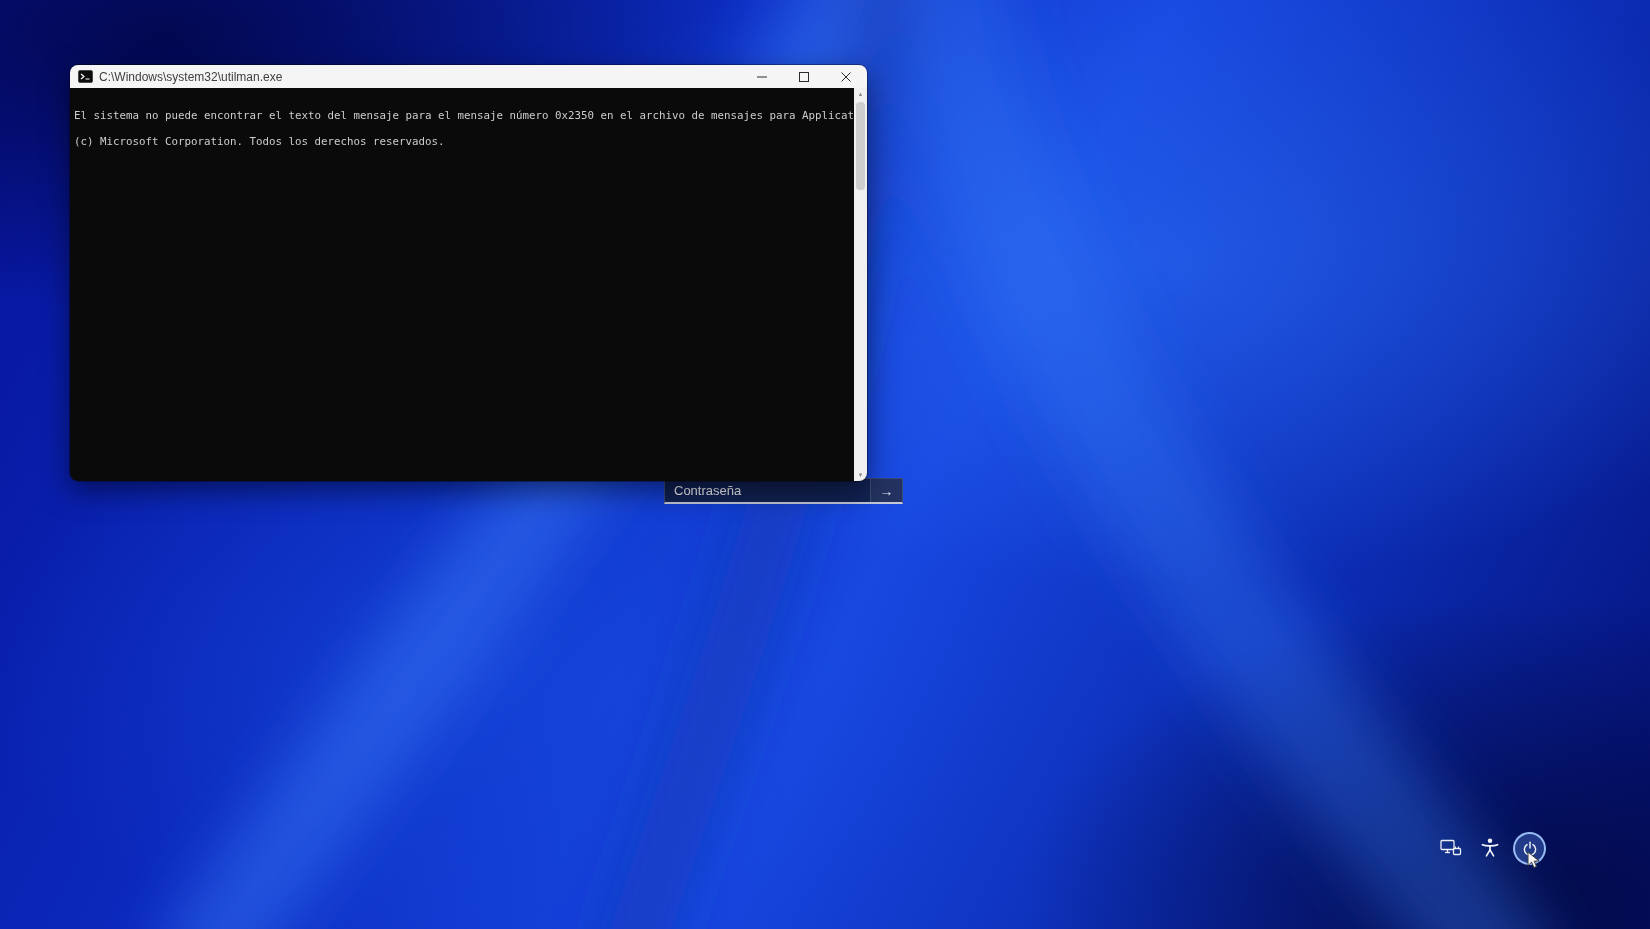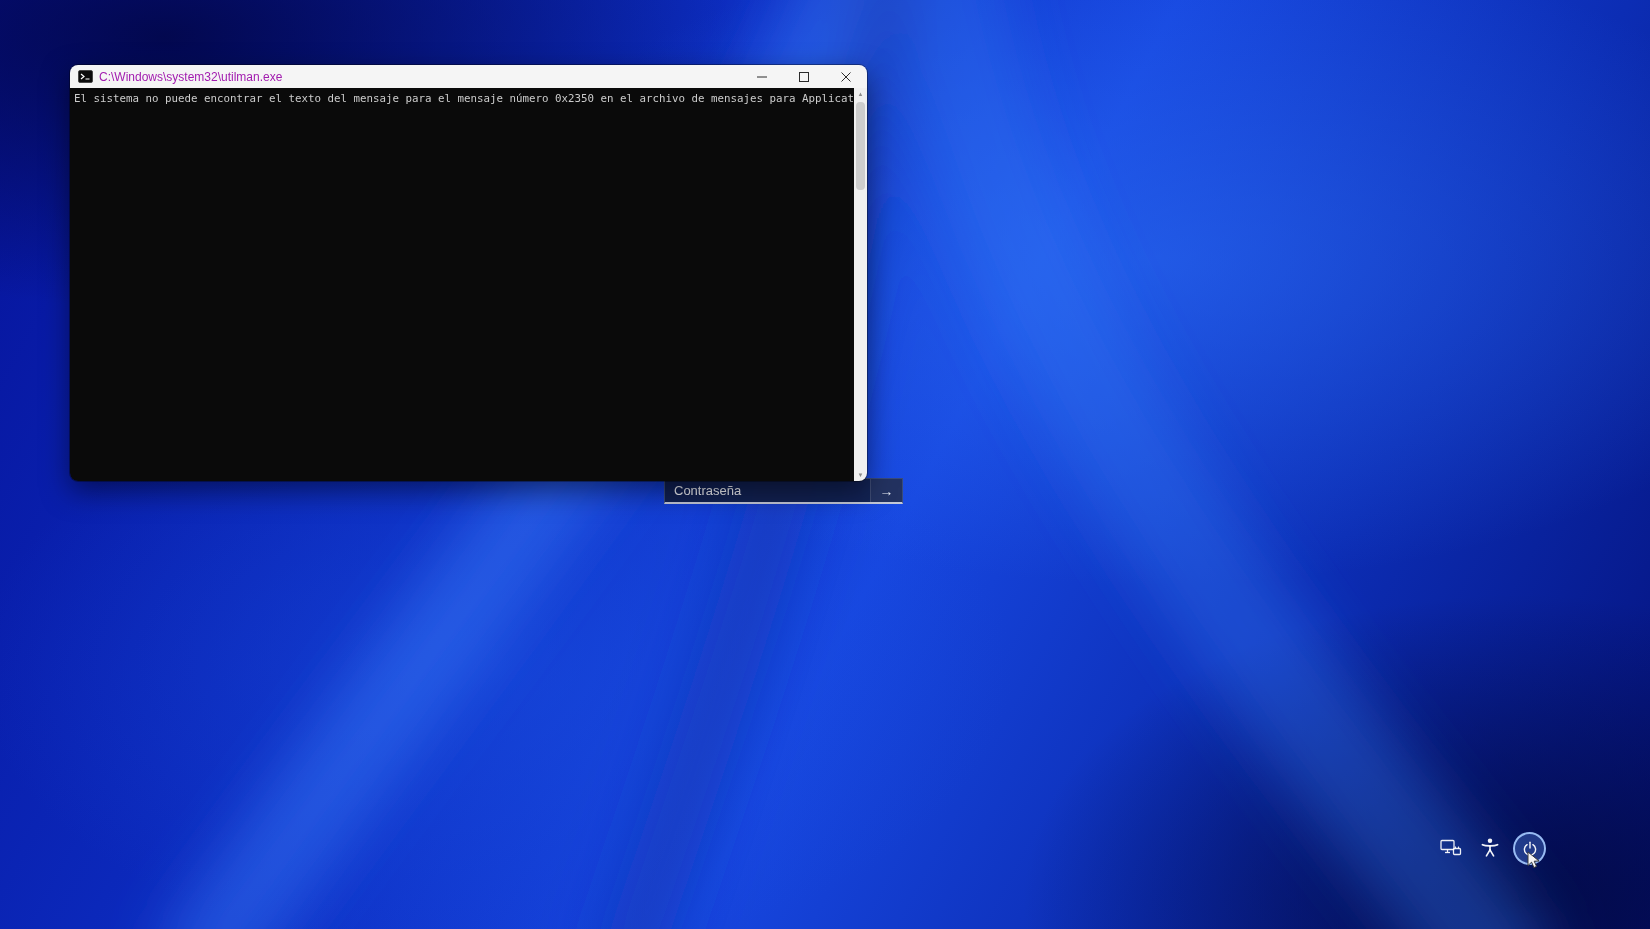--- a/index.html
+++ b/index.html
@@ -24,34 +24,34 @@
 
   
   .cmd-window {
     position: absolute; left: 70px; top: 65px; width: 797px; height: 416px;
     border-radius: 8px; overflow: hidden; z-index: 30;
     box-shadow: 0 10px 28px rgba(0,0,10,0.5), 0 0 0 1px rgba(0,0,0,0.35);
     display: flex; flex-direction: column;
   }
   .titlebar {
     height: 23px; flex: 0 0 23px; background: #f5f5f5;
-    display: flex; align-items: center; font-size: 12px; color: #a21caf;
+    display: flex; align-items: center; font-size: 12px; color: #404040;
   }
   .cmd-icon { width: 15px; height: 15px; margin: 0 6px 0 8px; display: inline-flex; }
   .title-text { flex: 1; white-space: nowrap; overflow: hidden; }
   .controls { display: flex; height: 100%; }
   .win-btn {
     width: 42px; height: 100%; border: none; background: transparent;
     display: flex; align-items: center; justify-content: center; cursor: default; padding: 0;
   }
   .console-area { flex: 1; display: flex; background: #0a0a0a; }
   .console-body {
     flex: 1; padding: 4px 2px 0 4px; overflow: hidden;
     font-family: "DejaVu Sans Mono", "Liberation Mono", monospace;
-    font-size: 10.8px; line-height: 13px; color: #cccccc;
+    font-size: 10.8px; line-height: 13px; color: #cccccc; margin-top: 17px;
   }
   .console-line { height: 13px; white-space: pre; }
   .scrollbar {
     flex: 0 0 13px; background: #f0f0f0; position: relative;
     display: flex; flex-direction: column; align-items: center; justify-content: space-between;
   }
   .sb-arrow { font-size: 6px; color: #8a8a8a; line-height: 12px; height: 12px; user-select: none; }
   .sb-thumb {
     position: absolute; top: 14px; left: 2px; width: 9px; height: 88px;
     background: #cdcdcd; border-radius: 4px;
@@ -144,20 +144,21 @@
             <line x1="9.5" y1="0.5" x2="0.5" y2="9.5" stroke="#2b2b2b" stroke-width="1"></line>
           </svg>
         </button>
       </span>
     </div>
 
     <div class="console-area">
       <div class="console-body">
         <div class="console-line">El sistema no puede encontrar el texto del mensaje para el mensaje número 0x2350 en el archivo de mensajes para Applicat</div>
         <div class="console-line"></div>
+        <div class="console-line">(c) Microsoft Corporation. Todos los derechos reservados.</div>
         <div class="console-line"></div>
       </div>
       <div class="scrollbar">
         <div class="sb-arrow">▲</div>
         <div class="sb-thumb"></div>
         <div class="sb-arrow">▼</div>
       </div>
     </div>
   </div>
 

